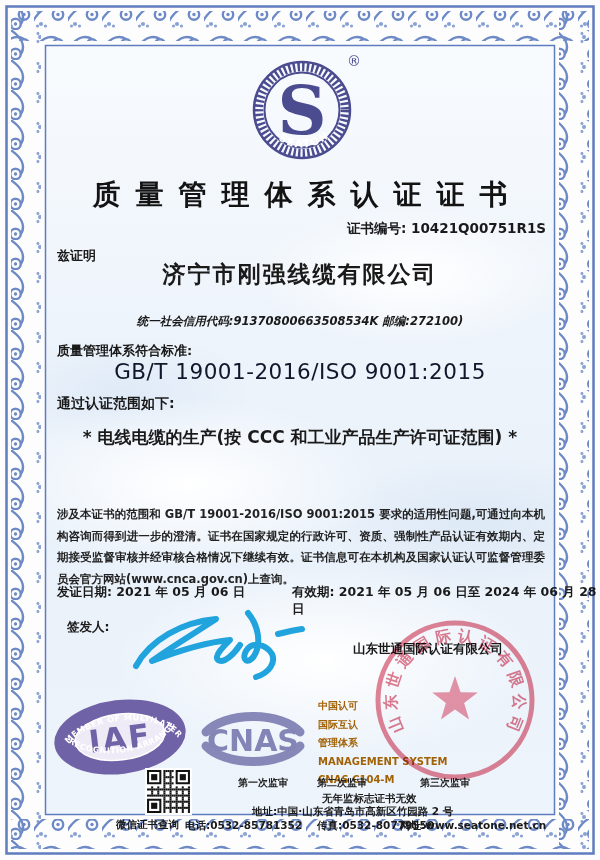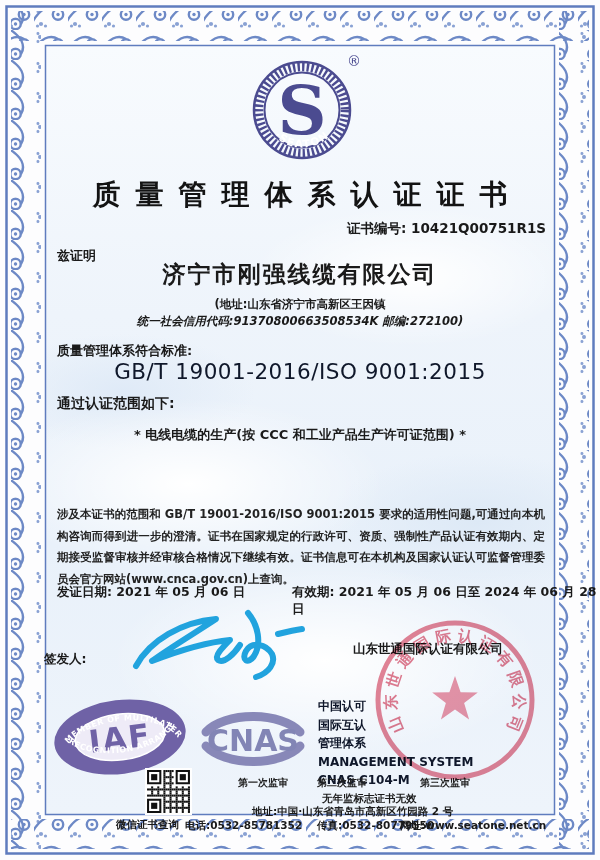--- a/index.html
+++ b/index.html
@@ -27,34 +27,34 @@
     color:#131313; font-family:"DejaVu Serif","Liberation Serif",serif;
   }
   .certno{top:220px; right:54px; font-size:13.5px; font-weight:bold;}
   .intro{top:247px; left:57px; font-size:13px; font-weight:600;}
   .company{top:259px; font-size:23px; font-weight:bold; letter-spacing:2px;}
   .addr1{top:297px; font-size:11.5px; font-weight:bold;}
   .addr2{top:314px; font-size:11.5px; font-weight:bold;font-style:italic;}
   .stdlabel{top:342px; left:57px; font-size:13px; font-weight:bold;}
   .stdvalue{top:359px; font-size:21.5px; letter-spacing:0.5px; color:#0f172a;}
   .scopelabel{top:395px; left:57px; font-size:14px; font-weight:bold;}
-  .scopevalue{top:426px; font-size:13px; font-weight:bold;text-align:center;}
+  .scopevalue{top:426px; font-size:17px; font-weight:bold;text-align:center;}
   .disclaimer{
     top:504px; left:57px; width:488px; font-size:11.5px; line-height:21.5px;
     text-align:justify; font-weight:600; color:#222;
   }
   .daterow{top:584px; font-size:12.5px; font-weight:bold;}
   .issue{left:57px;} .valid{left:292px;}
-  .signer{top:619px; left:44px; font-size:12.5px; font-weight:bold;margin-top:32px;}
+  .signer{top:619px; left:67px; font-size:12.5px; font-weight:bold;}
   .signature{left:128px; top:604px; z-index:2;}
   .certifier{top:641px; left:353px; font-size:12.5px; font-weight:bold; z-index:2;}
   .stamp{left:369px; top:614px; z-index:3; mix-blend-mode:multiply; pointer-events:none;}
   .iaf{left:50px; top:696px;}
   .cnas{left:196px; top:700px;}
-  .accr{left:318px; top:697px; font-size:12px; font-weight:bold; line-height:18.5px; color:#0f172a;}
+  .accr{left:318px; top:697px; font-size:10px; font-weight:bold; line-height:18.5px; color:#a16207;}
   .qr{left:145px; top:768px;}
   .qrcaption{left:116px; top:818px; font-size:10.5px; font-weight:bold;}
   .audit{top:776px; font-size:10px; font-weight:bold; color:#222;}
   .audit1{left:238px;text-align:right;} .audit2{left:317px;} .audit3{left:392px;margin-left:28px;}
   .invalidnote{top:792px; left:322px; font-size:10.5px; font-weight:bold;}
   .footaddr{top:805px; left:252px; font-size:10.5px; font-weight:bold;}
   .contact{top:819px; font-size:10.5px; font-weight:bold;}
   .phone{left:185px;} .fax{left:297px;padding-left:20px;} .web{left:400px;}
 </style>
 </head>
@@ -113,21 +113,20 @@
 
   <div class="abs center title">质量管理体系认证证书</div>
 
   <div class="abs certno">
     <span>证书编号:</span>
     <span>10421Q00751R1S</span>
   </div>
 
   <div class="abs intro">兹证明</div>
   <div class="abs center company">济宁市刚强线缆有限公司</div>
-  <div class="abs center addr1">(地址:山东省济宁市高新区王因镇</div>
   <div class="abs center addr2">统一社会信用代码:91370800663508534K 邮编:272100)</div>
 
   <div class="abs stdlabel">质量管理体系符合标准:</div>
   <div class="abs center stdvalue">GB/T 19001-2016/ISO 9001:2015</div>
 
   <div class="abs scopelabel">通过认证范围如下:</div>
   <div class="abs center scopevalue">* 电线电缆的生产(按 CCC 和工业产品生产许可证范围) *</div>
 
   <div class="abs disclaimer">涉及本证书的范围和 GB/T 19001-2016/ISO 9001:2015 要求的适用性问题,可通过向本机构咨询而得到进一步的澄清。证书在国家规定的行政许可、资质、强制性产品认证有效期内、定期接受监督审核并经审核合格情况下继续有效。证书信息可在本机构及国家认证认可监督管理委员会官方网站(www.cnca.gov.cn)上查询。</div>
 

